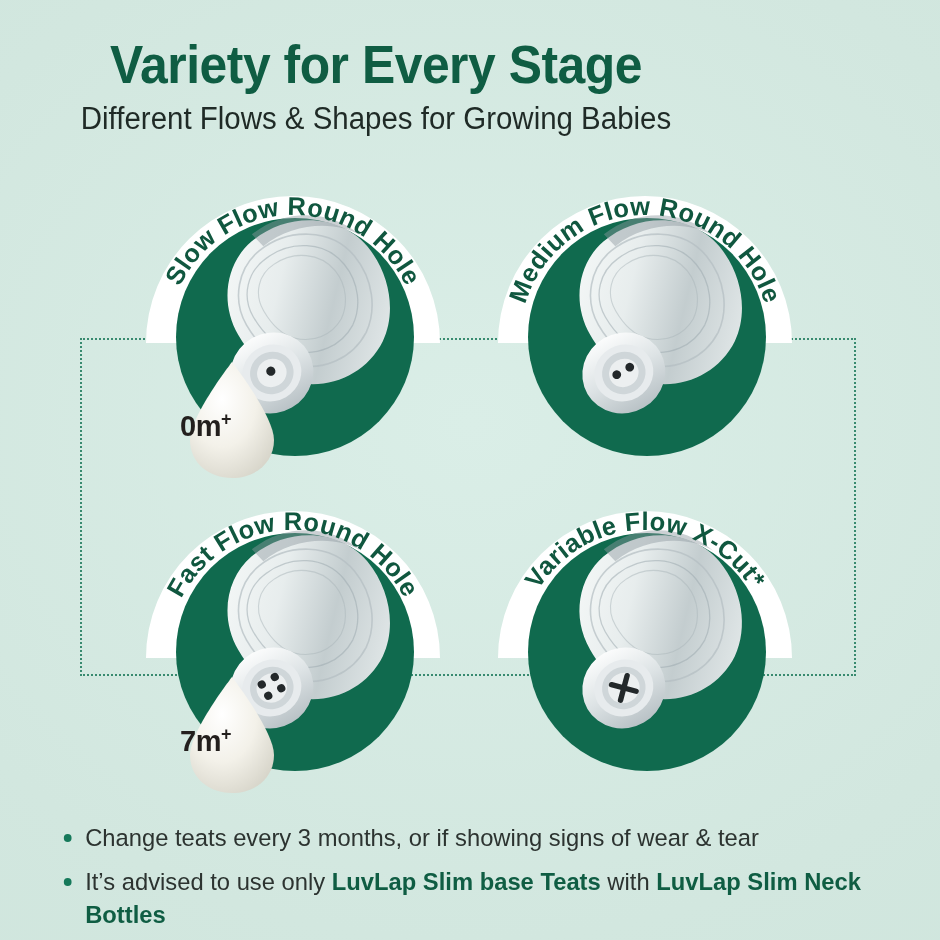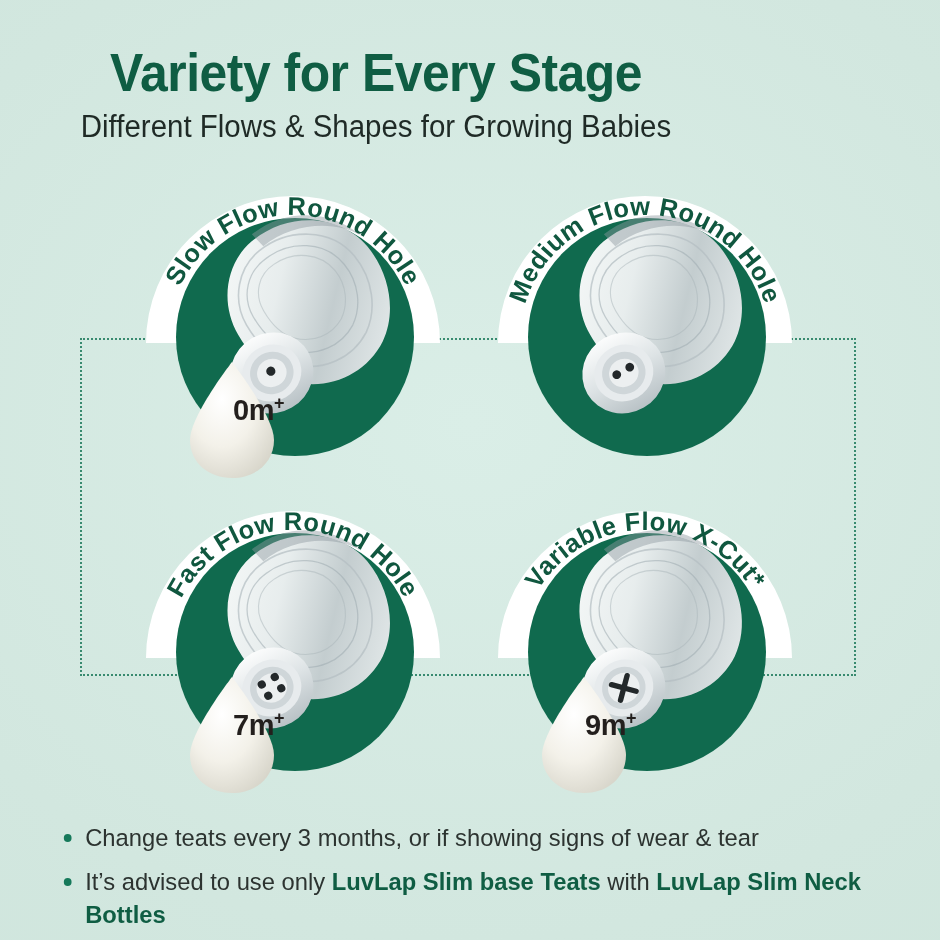--- a/index.html
+++ b/index.html
@@ -34,21 +34,20 @@
     opacity: .85;
   }
 
   
   .header {
     position: absolute;
     left: 0;
     top: 36px;
     width: 752px;
     text-align: center;
-    margin-top: 8px;
   }
   .title {
     font-size: 53px;
     font-weight: bold;
     color: #0f5d43;
     letter-spacing: -0.5px;
     line-height: 1.08;
     margin: 0;
     transform: scaleX(.94);
   }
@@ -133,23 +132,23 @@
   .droplet {
     position: absolute;
     left: 62px;
     top: 186px;
     width: 104px;
     height: 124px;
   }
   .droplet-label {
     position: absolute;
     left: 0;
-    top: 36px;
+    top: 52px;
     width: 104px;
-    text-align: right;
+    text-align: left;
     font-size: 29px;
     font-weight: bold;
     color: #231f1d;
     letter-spacing: -0.5px;
   }
   .droplet-label sup {
     font-size: 18px;
     font-weight: bold;
     vertical-align: super;
     line-height: 0;
@@ -378,33 +377,20 @@
           <path d="M120,28 C160,22 200,44 214,84 C200,58 162,38 124,44 Z" fill="#8d9aa0" opacity=".45"></path>
           <ellipse cx="68" cy="158" rx="42" ry="40" fill="url(#base3)"></ellipse>
           <ellipse cx="68" cy="158" rx="30" ry="28" fill="#e7ebed"></ellipse>
           <ellipse cx="68" cy="158" rx="22" ry="21" fill="#cfd6d9"></ellipse>
           <ellipse cx="68" cy="158" rx="16" ry="15" fill="#eceff0"></ellipse>
           <g stroke="#23282a" stroke-width="5.4" stroke-linecap="round">
             <line x1="59" y1="149" x2="77" y2="167"></line>
             <line x1="77" y1="149" x2="59" y2="167"></line>
           </g>
         </svg>
-        <div class="droplet">
-          <svg viewBox="0 0 104 124" width="104" height="124">
-            <defs>
-              <radialGradient id="dg3" cx="38%" cy="32%" r="75%">
-                <stop offset="0" stop-color="#ffffff"></stop>
-                  <stop offset=".55" stop-color="#f3f1e9"></stop>
-                <stop offset="1" stop-color="#d8d6cb"></stop>
-              </radialGradient>
-            </defs>
-            <path d="M52,4 C52,4 94,58 94,82 C94,105 75,120 52,120 C29,120 10,105 10,82 C10,58 52,4 52,4 Z" fill="url(#dg3)"></path>
-          </svg>
-          <div class="droplet-label"><span>9m</span><sup>+</sup></div>
-        </div>
         <svg class="arc-text" viewBox="0 0 306 306">
           <defs>
               <path id="arcp3" d="M28,166 A125,125 0 0 1 278,166" fill="none"></path>
             </defs>
           <text><textPath href="#arcp3" startOffset="50%" text-anchor="middle">Variable Flow X-Cut*</textPath></text>
         </svg>
       </div>
     </div>
 
   </div>

